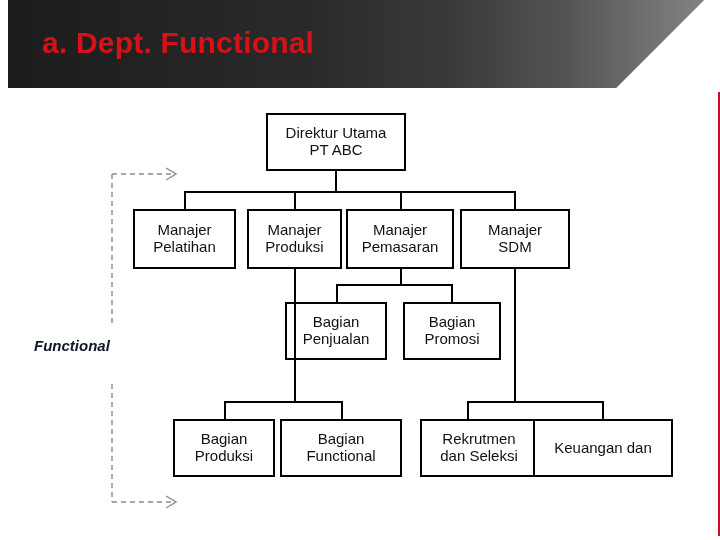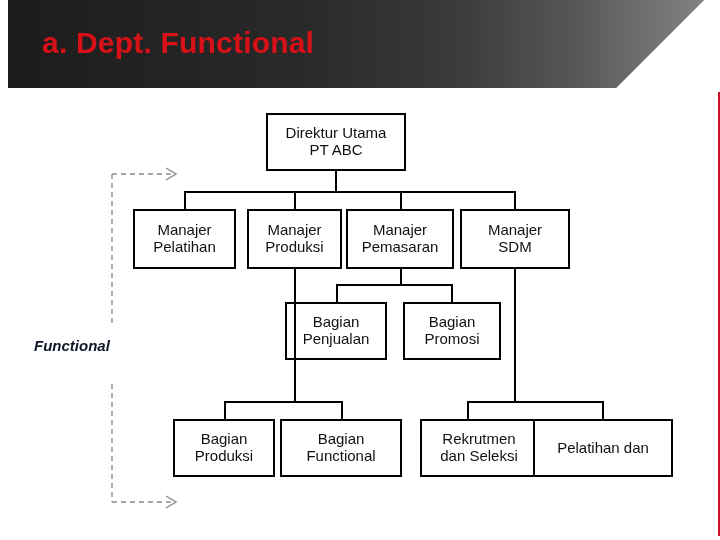--- a/index.html
+++ b/index.html
@@ -92,21 +92,21 @@
     </div>
     <div class="node" style="left:272px;top:327px;width:122px;height:58px;">
       <span>Bagian</span>
       <span>Functional</span>
     </div>
     <div class="node" style="left:412px;top:327px;width:118px;height:58px;">
       <span>Rekrutmen</span>
       <span>dan Seleksi</span>
     </div>
     <div class="node" style="left:525px;top:327px;width:140px;height:58px;">
-      <span>Pelatihan dan</span>
+      <span>Keuangan dan</span>
     </div>
 
     <div class="line v" style="left:327px;top:79px;height:20px;"></div>
 
     <div class="line h" style="left:176px;top:99px;width:331px;"></div>
 
     <div class="line v" style="left:176px;top:99px;height:18px;"></div>
     <div class="line v" style="left:286px;top:99px;height:18px;"></div>
     <div class="line v" style="left:392px;top:99px;height:18px;"></div>
     <div class="line v" style="left:506px;top:99px;height:18px;"></div>

